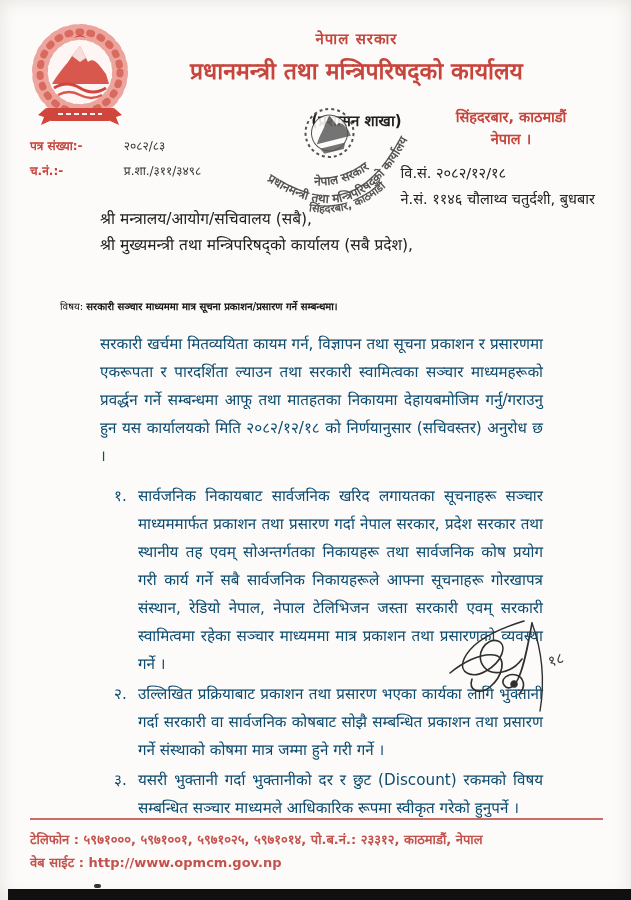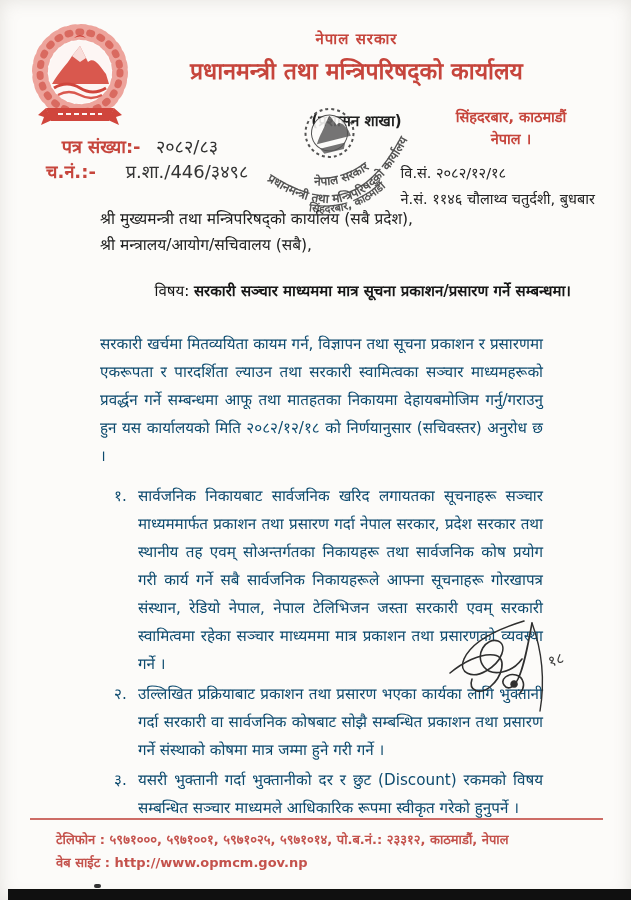--- a/index.html
+++ b/index.html
@@ -23,43 +23,43 @@
   }
   
   .emblem{position:absolute;left:28px;top:22px;width:104px;height:118px;}
   .head-center{position:absolute;left:118px;right:36px;top:28px;text-align:center;}
   .gov-line{font-size:15px;font-weight:bold;color:var(--brand-red);letter-spacing:1px;}
   .office-line{margin-top:6px;font-size:23px;font-weight:bold;color:var(--brand-red);}
   .branch-line{margin-top:24px;font-size:15px;font-weight:600;color:#1f1f1f;}
   .stamp{position:absolute;left:252px;top:98px;width:170px;height:130px;opacity:.88;}
   .addr-block{position:absolute;right:30px;top:106px;width:180px;text-align:center;
     color:var(--brand-red);font-weight:bold;font-size:14.5px;line-height:22px;}
-  .meta-left{position:absolute;left:30px;top:134px;font-size:18px;line-height:25px;text-align:center;}
+  .meta-left{position:absolute;left:30px;top:134px;font-size:12px;line-height:25px;}
   .meta-row{white-space:nowrap;}
   .meta-label{color:var(--brand-red);font-weight:bold;display:inline-block;min-width:82px;}
   .meta-value{color:#333;margin-left:8px;}
   .date-block{position:absolute;right:36px;top:160px;text-align:left;font-size:14.5px;line-height:26px;color:#222;}
   .date-bs{padding-right:16px;}
   
   .recipients{position:absolute;left:100px;top:206px;font-size:15.5px;line-height:26px;color:#1d1d1d;}
-  .subject-line{position:absolute;left:60px;right:60px;top:280px;text-align:right;font-size:15px;color:#151515;}
+  .subject-line{position:absolute;left:60px;right:60px;top:299px;text-align:left;font-size:10px;color:#151515;}
   .subject-line .subj-text{font-weight:bold;}
   
   .body-text{position:absolute;left:100px;right:88px;top:330px;font-size:15.2px;line-height:28px;color:#0c4a6e;text-align:justify;}
   .numbered{margin-top:12px;margin-left:14px;}
   .num-item{display:flex;margin-bottom:2px;}
   .num-item .num{width:24px;flex:0 0 24px;}
   .num-item .itxt{flex:1;text-align:justify;}
   
   .sig-scrawl{position:absolute;left:428px;top:615px;width:170px;height:110px;}
   .sig-block{position:absolute;left:420px;top:700px;width:170px;text-align:center;font-size:15px;line-height:25px;color:#1a1a1a;}
   
   .footer-rule{position:absolute;left:30px;right:28px;top:818px;height:2px;background:var(--footer-red);opacity:.85;}
   .footer{position:absolute;left:30px;right:28px;top:828px;font-size:13px;line-height:23px;color:var(--footer-red);font-weight:bold;}
-  .footer .frow{white-space:nowrap;margin-left:26px;}
+  .footer .frow{white-space:nowrap;}
   .footer .flabel{display:inline-block;}
   .footer .fvalue{font-weight:bold;}
   .bottom-bar{position:absolute;left:8px;right:0;bottom:0;height:11px;background:#101010;}
   .scan-dot{position:absolute;left:94px;bottom:12px;width:7px;height:4px;background:#333;border-radius:2px;}
 </style>
 </head>
 <body>
 
 <div class="page">
 
@@ -119,32 +119,32 @@
     <div>नेपाल ।</div>
   </div>
 
   <div class="meta-left">
     <div class="meta-row">
       <span class="meta-label">पत्र संख्या:-</span>
       <span class="meta-value">२०८२/८३</span>
     </div>
     <div class="meta-row">
       <span class="meta-label">च.नं.:-</span>
-      <span class="meta-value">प्र.शा./446/३४९८</span>
+      <span class="meta-value">प्र.शा./३११/३४९८</span>
     </div>
   </div>
 
   <div class="date-block">
     <div class="date-bs">वि.सं. २०८२/१२/१८</div>
     <div>ने.सं. ११४६ चौलाथ्व चतुर्दशी, बुधबार</div>
   </div>
 
   <div class="recipients">
+    <div>श्री मन्त्रालय/आयोग/सचिवालय (सबै),</div>
     <div>श्री मुख्यमन्त्री तथा मन्त्रिपरिषद्को कार्यालय (सबै प्रदेश),</div>
-    <div>श्री मन्त्रालय/आयोग/सचिवालय (सबै),</div>
   </div>
 
   <div class="subject-line">
     <span>विषय:</span>
     <span class="subj-text">सरकारी सञ्चार माध्यममा मात्र सूचना प्रकाशन/प्रसारण गर्ने सम्बन्धमा।</span>
   </div>
 
   <div class="body-text">
     <p>सरकारी खर्चमा मितव्ययिता कायम गर्न, विज्ञापन तथा सूचना प्रकाशन र प्रसारणमा एकरूपता र पारदर्शिता ल्याउन तथा सरकारी स्वामित्वका सञ्चार माध्यमहरूको प्रवर्द्धन गर्ने सम्बन्धमा आफू तथा मातहतका निकायमा देहायबमोजिम गर्नु/गराउनु हुन यस कार्यालयको मिति २०८२/१२/१८ को निर्णयानुसार (सचिवस्तर) अनुरोध छ ।</p>
     <div class="numbered">

